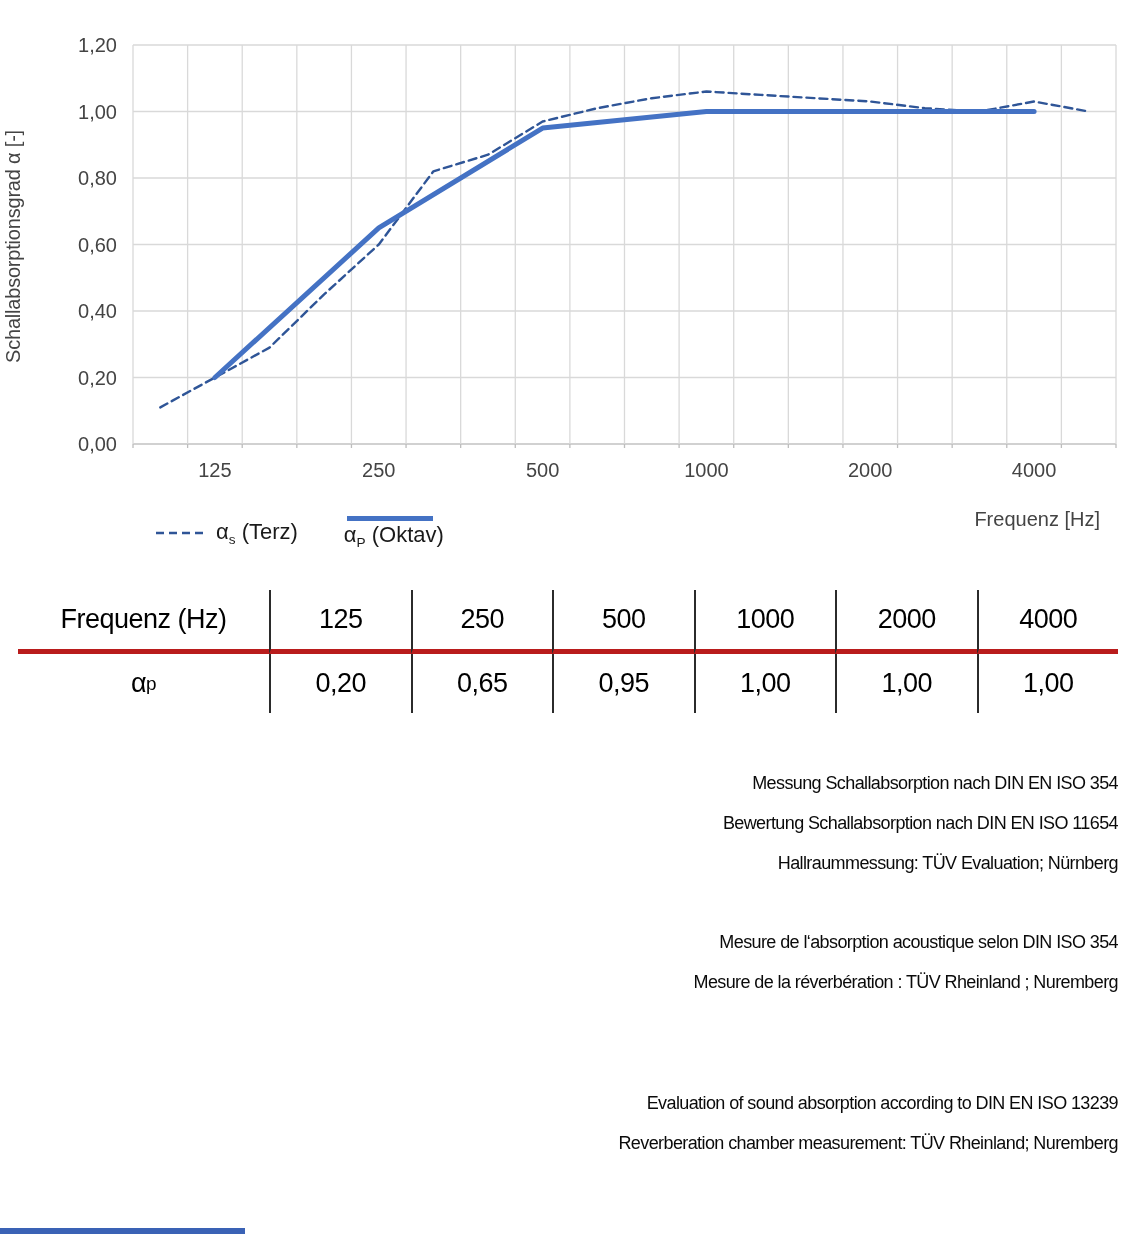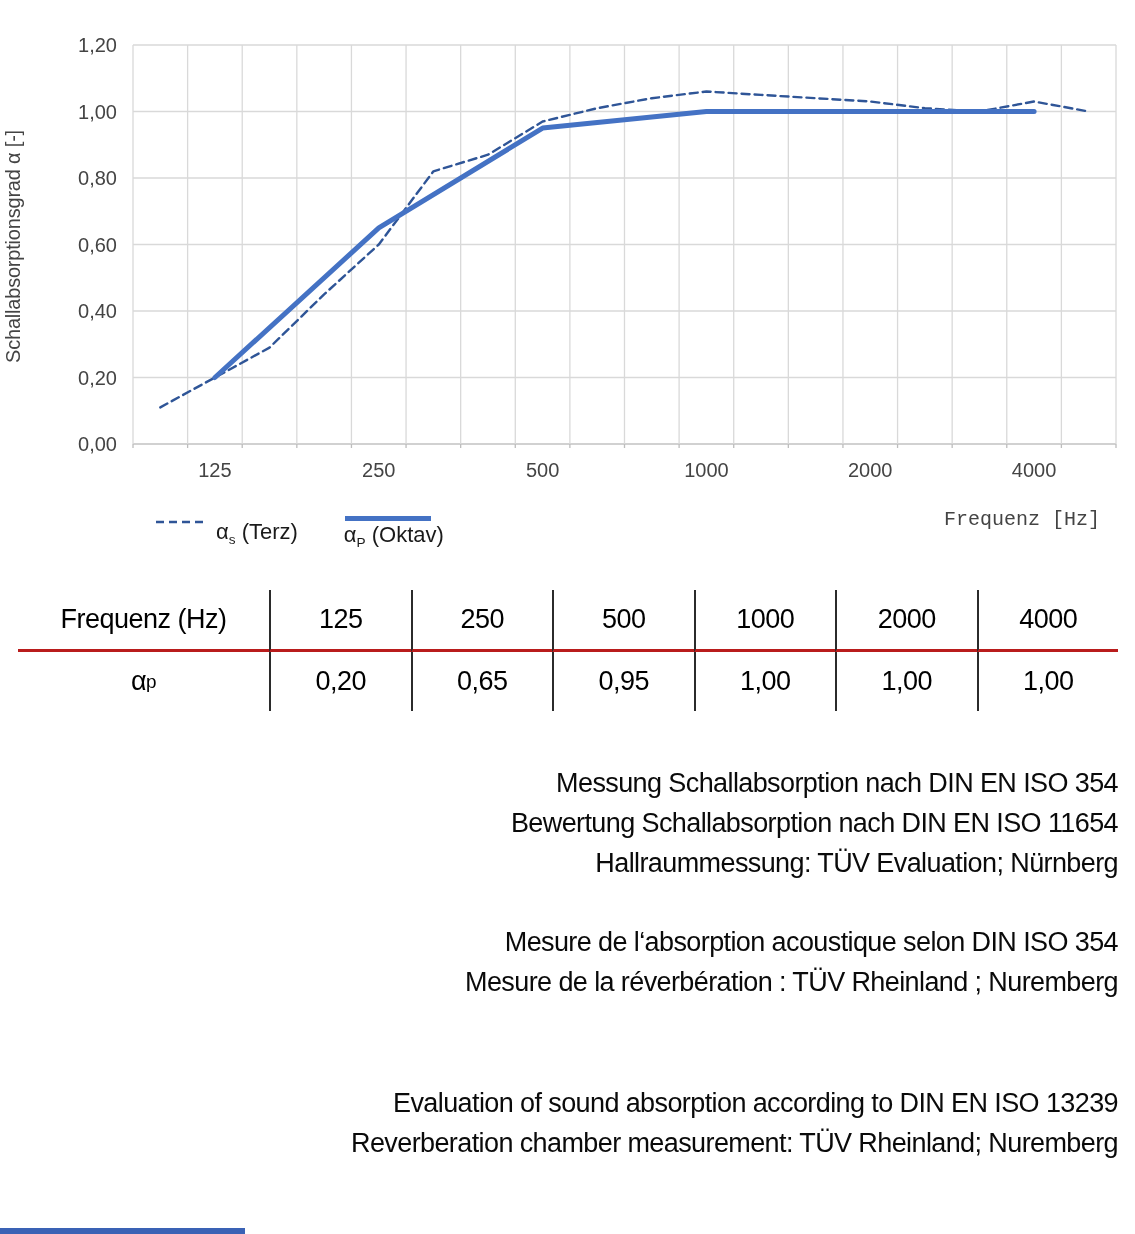--- a/index.html
+++ b/index.html
@@ -5,40 +5,40 @@
   html,body{margin:0;padding:0;background:#ffffff;}
   #page{position:relative;width:1135px;height:1234px;background:#ffffff;overflow:hidden;
         font-family:"Liberation Sans", sans-serif;color:#000;}
 
   
   #chart-wrap{position:absolute;left:0;top:0;width:1135px;height:560px;}
   #chart-svg{position:absolute;left:0;top:0;}
   #chart-svg text.tick{font-family:"Liberation Sans",sans-serif;font-size:20px;fill:#444444;}
   #y-axis-title{position:absolute;left:-152px;top:235px;width:330px;text-align:center;
         transform:rotate(-90deg);transform-origin:center;font-size:20px;color:#444444;letter-spacing:-0.2px;}
-  #x-axis-title{position:absolute;right:35px;top:508px;font-size:20px;color:#444444;font-family:Liberation Mono, monospace;}
+  #x-axis-title{position:absolute;right:35px;top:508px;font-size:20px;color:#444444;}
 
   #legend{position:absolute;left:155px;top:515px;display:flex;align-items:center;font-size:22px;color:#1a1a1a;}
-  .legend-item{display:flex;}
+  .legend-item{display:flex;align-items:center;}
   .legend-item + .legend-item{margin-left:46px;flex-direction:column;}
   .legend-sample{margin-right:7px;}
   .legend-label sub{font-size:0.62em;}
 
   
   #alpha-table{position:absolute;left:18px;top:590px;width:1100px;
         display:grid;grid-template-columns:251px repeat(6,1fr);}
   .tcell{height:59px;display:flex;align-items:center;justify-content:center;
         font-size:27px;letter-spacing:-0.5px;}
   .tcell.vline{border-left:2px solid #2b2b2b;}
-  .tcell.hd{border-bottom:3px solid #b91c1c;}
+  .tcell.hd{border-bottom:5px solid #b91c1c;}
   .tcell sub{font-size:0.7em;}
 
   
   .notes{position:absolute;right:17px;width:1000px;text-align:right;
-        font-size:27px;line-height:40px;letter-spacing:-0.6px;color:#0a0a0a;}
+        font-size:18px;line-height:40px;letter-spacing:-0.6px;color:#0a0a0a;}
   #notes-de{top:763px;}
   #notes-fr{top:922px;}
   #notes-en{top:1083px;}
 
   
   #footer-bar{position:absolute;left:0;top:1228px;width:245px;height:6px;background:#3a62b5;}
 </style>
 </head>
 <body>
 

